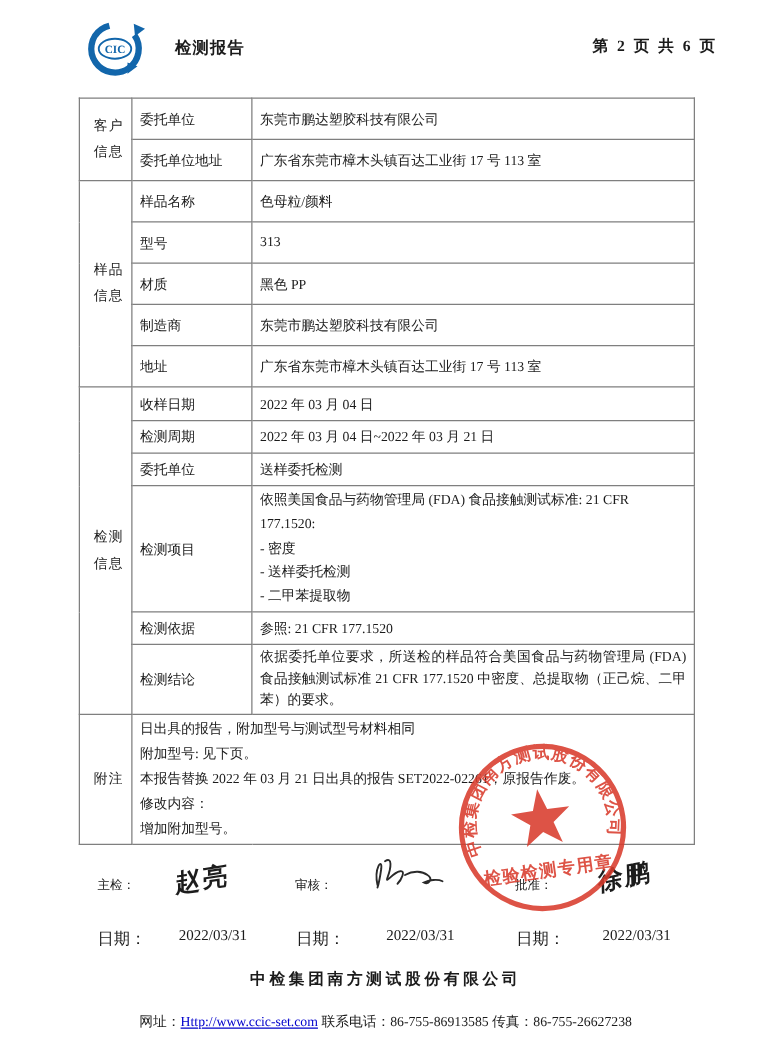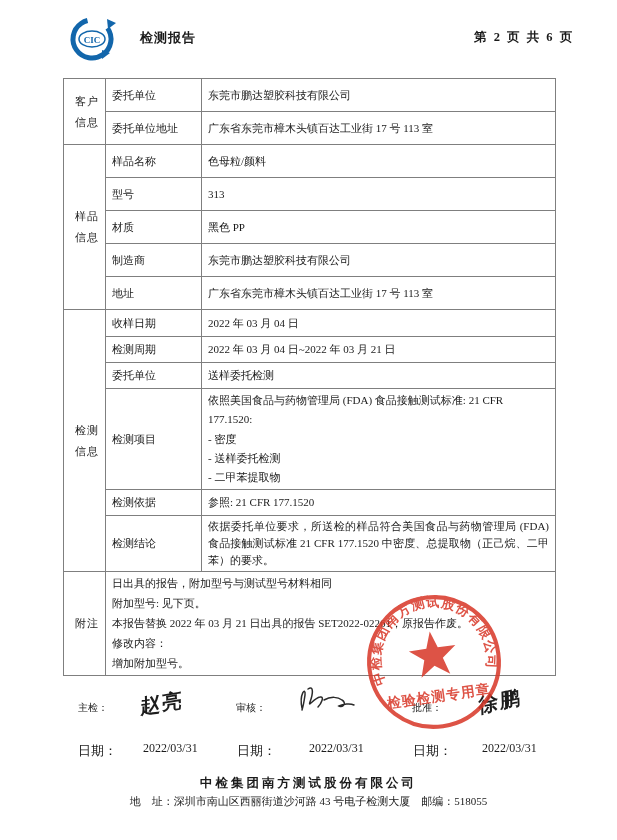--- a/index.html
+++ b/index.html
@@ -174,15 +174,19 @@
       <polygon points="68,38 73.6,54.2 90.8,54.6 77.1,65 82.1,81.4 68,71.6 53.9,81.4 58.9,65 45.2,54.6 62.4,54.2" fill="#d93a2b"></polygon>
       <path id="sealArc" d="M 20,86 A 52,52 0 1,1 116,86" fill="none"></path>
       <text font-size="13" font-weight="bold" fill="#d93a2b" letter-spacing="1" font-family="Liberation Serif, serif">
         <textPath href="#sealArc" startOffset="50%" text-anchor="middle">中检集团南方测试股份有限公司</textPath>
       </text>
       <text x="68" y="106" text-anchor="middle" font-size="13.5" font-weight="bold" fill="#d93a2b" letter-spacing="1" font-family="Liberation Serif, serif">检验检测专用章</text>
     </svg>
   </div>
 
   <div class="f-company">中检集团南方测试股份有限公司</div>
-  <div class="f-address">地　址：深圳市南山区西丽街道沙河路 43 号电子检测大厦　邮编：518055</div>
+  <div class="f-web">
+    <span>网址：</span><a href="#">Http://www.ccic-set.com</a>
+    <span>联系电话：86-755-86913585</span>
+    <span>传真：86-755-26627238</span>
+  </div>
 
 </div>
 
 </body></html>

